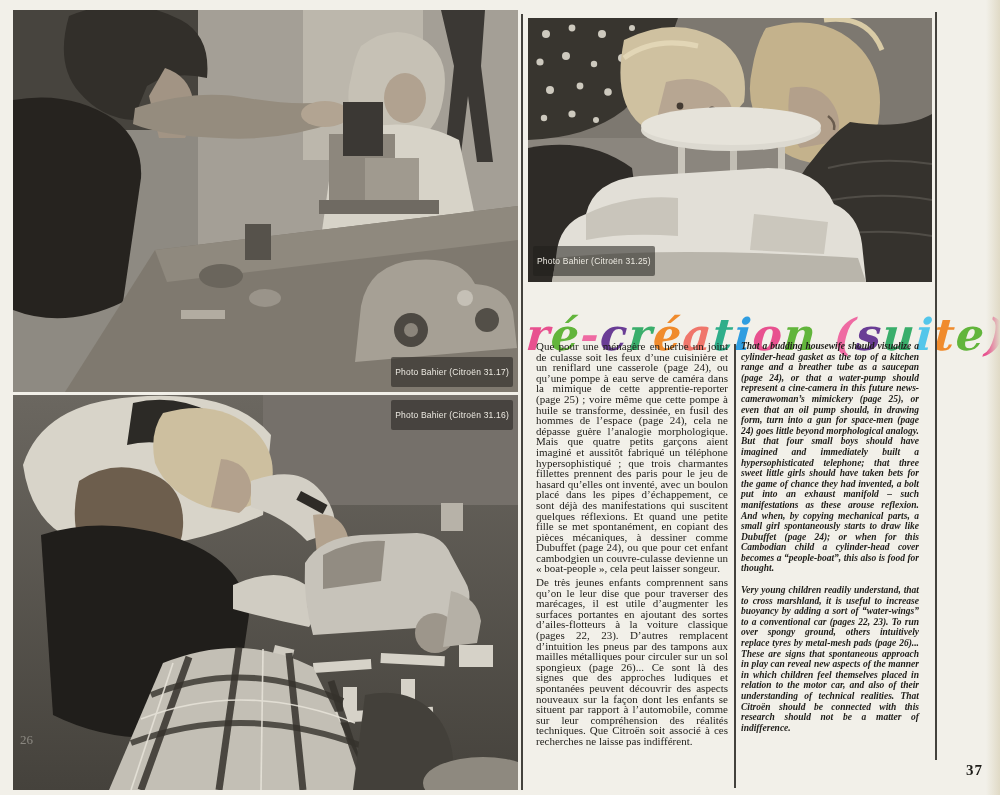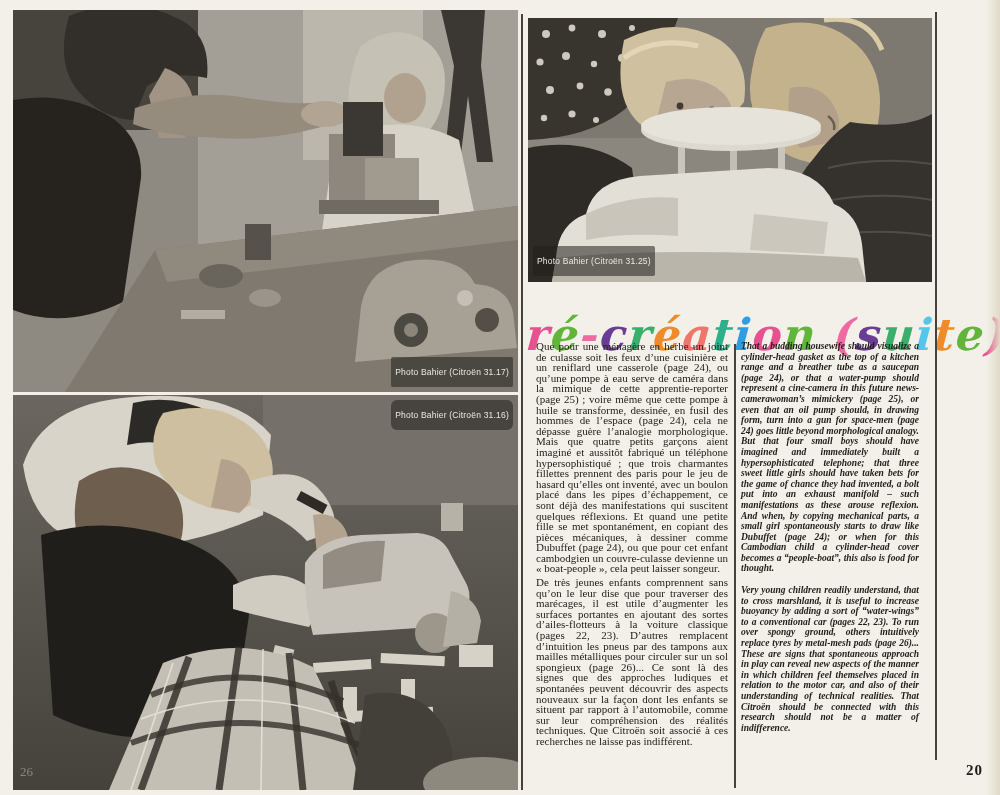--- a/index.html
+++ b/index.html
@@ -6,38 +6,38 @@
   #page{position:relative;width:1000px;height:795px;background:#f2f0e9;overflow:hidden;
         font-family:"Liberation Serif",serif;color:#1d1c18;}
   .page-edge{position:absolute;right:0;top:0;width:14px;height:795px;
         background:linear-gradient(to right,rgba(242,240,233,0),#e0dac6);}
   .photo{position:absolute;overflow:hidden;background:#7e7a73;}
   .photo svg{display:block;width:100%;height:100%;}
   .credit{position:absolute;font-family:"Liberation Sans",sans-serif;font-size:8.5px;
         color:#ece9e1;letter-spacing:.2px;background:rgba(32,31,28,.55);
         padding:10px 4px;border-radius:2px;white-space:nowrap;}
   #photo-top-left .credit{right:5px;bottom:5px;}
-  #photo-bottom-left .credit{right:5px;top:5px;border-radius:6px;}
+  #photo-bottom-left .credit{right:5px;top:5px;}
   #photo-top-right .credit{left:5px;bottom:6px;}
   .vrule{position:absolute;width:1.5px;background:#44423d;}
   #rule-left{left:521px;top:14px;height:776px;}
   #rule-mid{left:734px;top:344px;height:444px;}
   #rule-right{left:935px;top:12px;height:748px;}
   #title{position:absolute;left:526px;top:280px;width:470px;height:60px;
         font-family:"DejaVu Serif",serif;font-style:italic;font-weight:bold;
         font-size:44px;letter-spacing:1.5px;white-space:nowrap;transform:skewX(-4deg);}
   .title-letter{white-space:pre;}
   .col{position:absolute;top:341px;text-align:justify;font-size:11px;line-height:10.6px;}
   #col-fr{left:536px;width:192px;}
   #col-en{left:741px;width:190px;font-style:italic;font-weight:bold;font-size:9.5px;}
   #col-fr p{margin:0 0 3px 0;}
   #col-en p{margin:0 12px 11px 0;}
   #page-number-right{position:absolute;left:966px;top:762px;font-size:15px;
         font-weight:bold;letter-spacing:1px;}
-  #page-number-left{position:absolute;left:20px;top:764px;font-size:13px;
+  #page-number-left{position:absolute;left:20px;top:732px;font-size:13px;
         color:rgba(220,217,209,.45);}
 </style>
 </head>
 <body>
 
 <div id="page">
 
   <figure class="photo" id="photo-top-left" style="left:13px;top:10px;width:505px;height:382px;margin:0;">
     <svg viewBox="0 0 505 382" preserveAspectRatio="none">
       <rect width="505" height="382" fill="#8e8a82"></rect>
@@ -204,16 +204,16 @@
   <div class="vrule" id="rule-mid"></div>
 
   <div class="col" id="col-en" lang="en">
       <p>That a budding housewife should visualize a cylinder-head gasket as the top of a kitchen range and a breather tube as a saucepan (page 24), or that a water-pump should represent a cine-camera in this future news-camerawoman’s mimickery (page 25), or even that an oil pump should, in drawing form, turn into a gun for space-men (page 24) goes little beyond morphological analogy. But that four small boys should have imagined and immediately built a hypersophisticated telephone; that three sweet little girls should have taken bets for the game of chance they had invented, a bolt put into an exhaust manifold – such manifestations as these arouse reflexion. And when, by copying mechanical parts, a small girl spontaneously starts to draw like Dubuffet (page 24); or when for this Cambodian child a cylinder-head cover becomes a “people-boat”, this also is food for thought.</p>
       <p>Very young children readily understand, that to cross marshland, it is useful to increase buoyancy by adding a sort of “water-wings” to a conventional car (pages 22, 23). To run over spongy ground, others intuitively replace tyres by metal-mesh pads (page 26)... These are signs that spontaneous approach in play can reveal new aspects of the manner in which children feel themselves placed in relation to the motor car, and also of their understanding of technical realities. That Citroën should be connected with this research should not be a matter of indifference.</p>
     </div>
 
   <div class="vrule" id="rule-right"></div>
 
   <div id="page-number-left">26</div>
-  <div id="page-number-right">20</div>
+  <div id="page-number-right">37</div>
 
   <div class="page-edge"></div>
 </div>
 
 </body></html>

